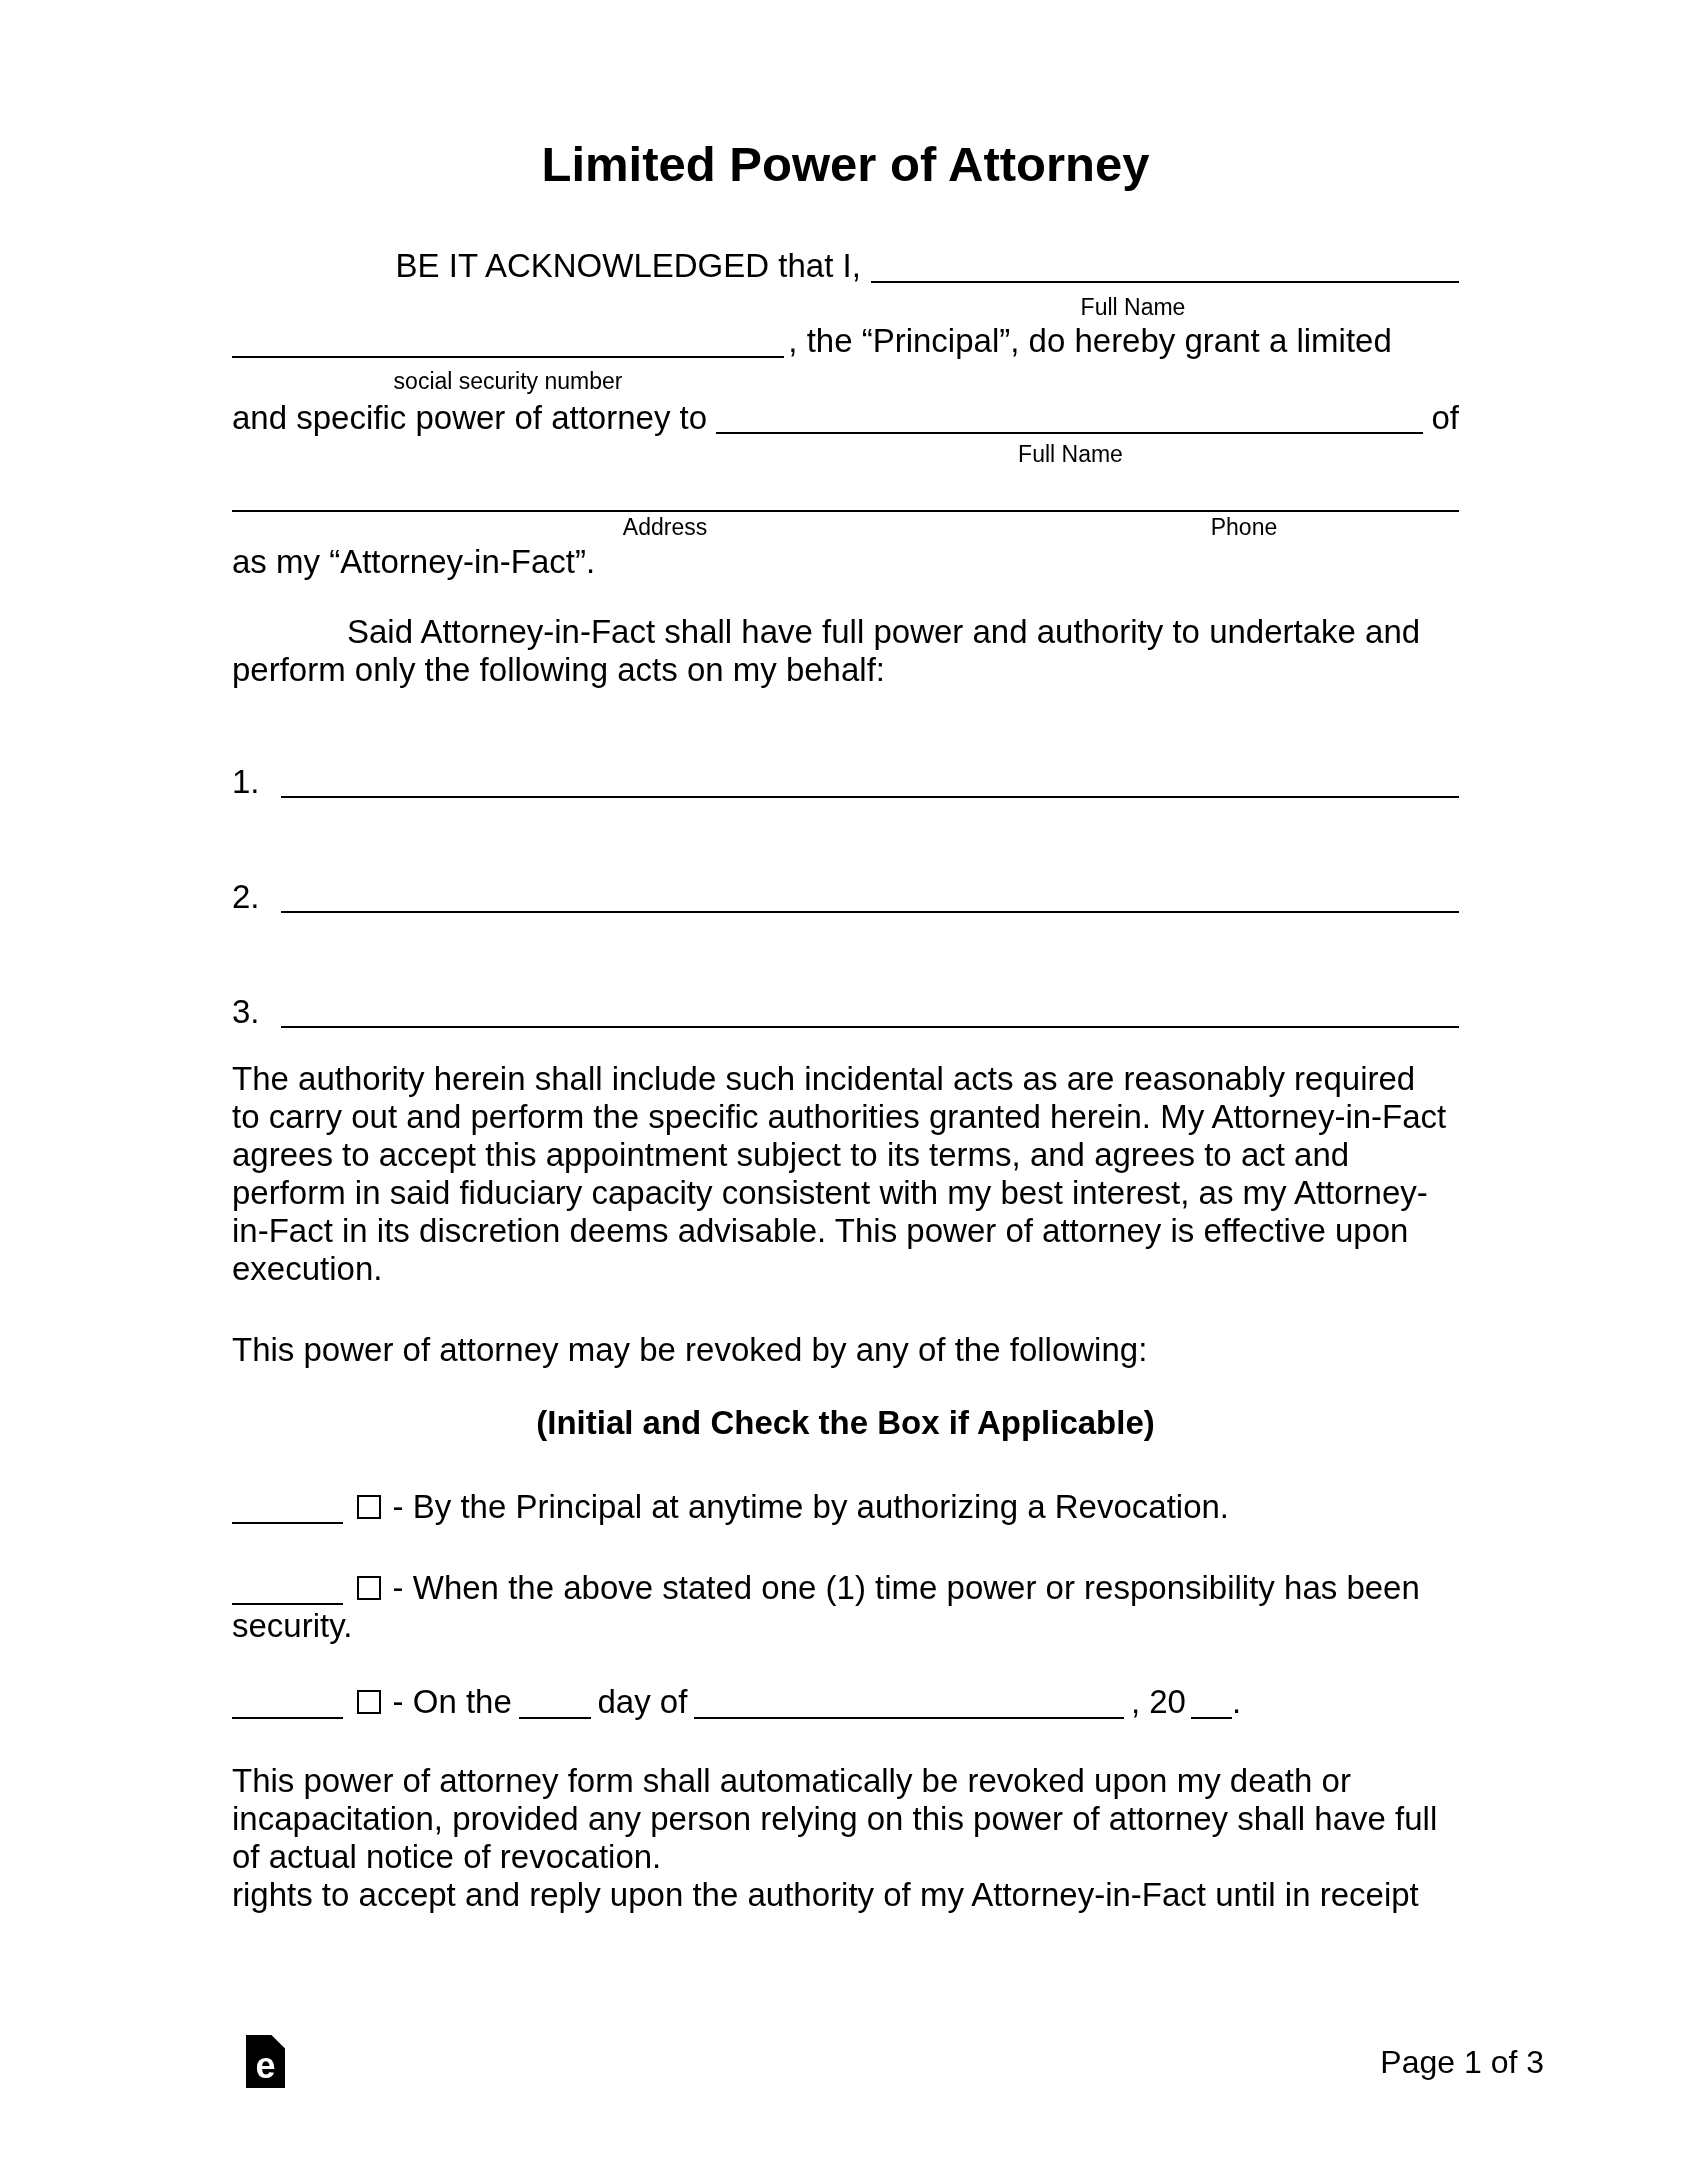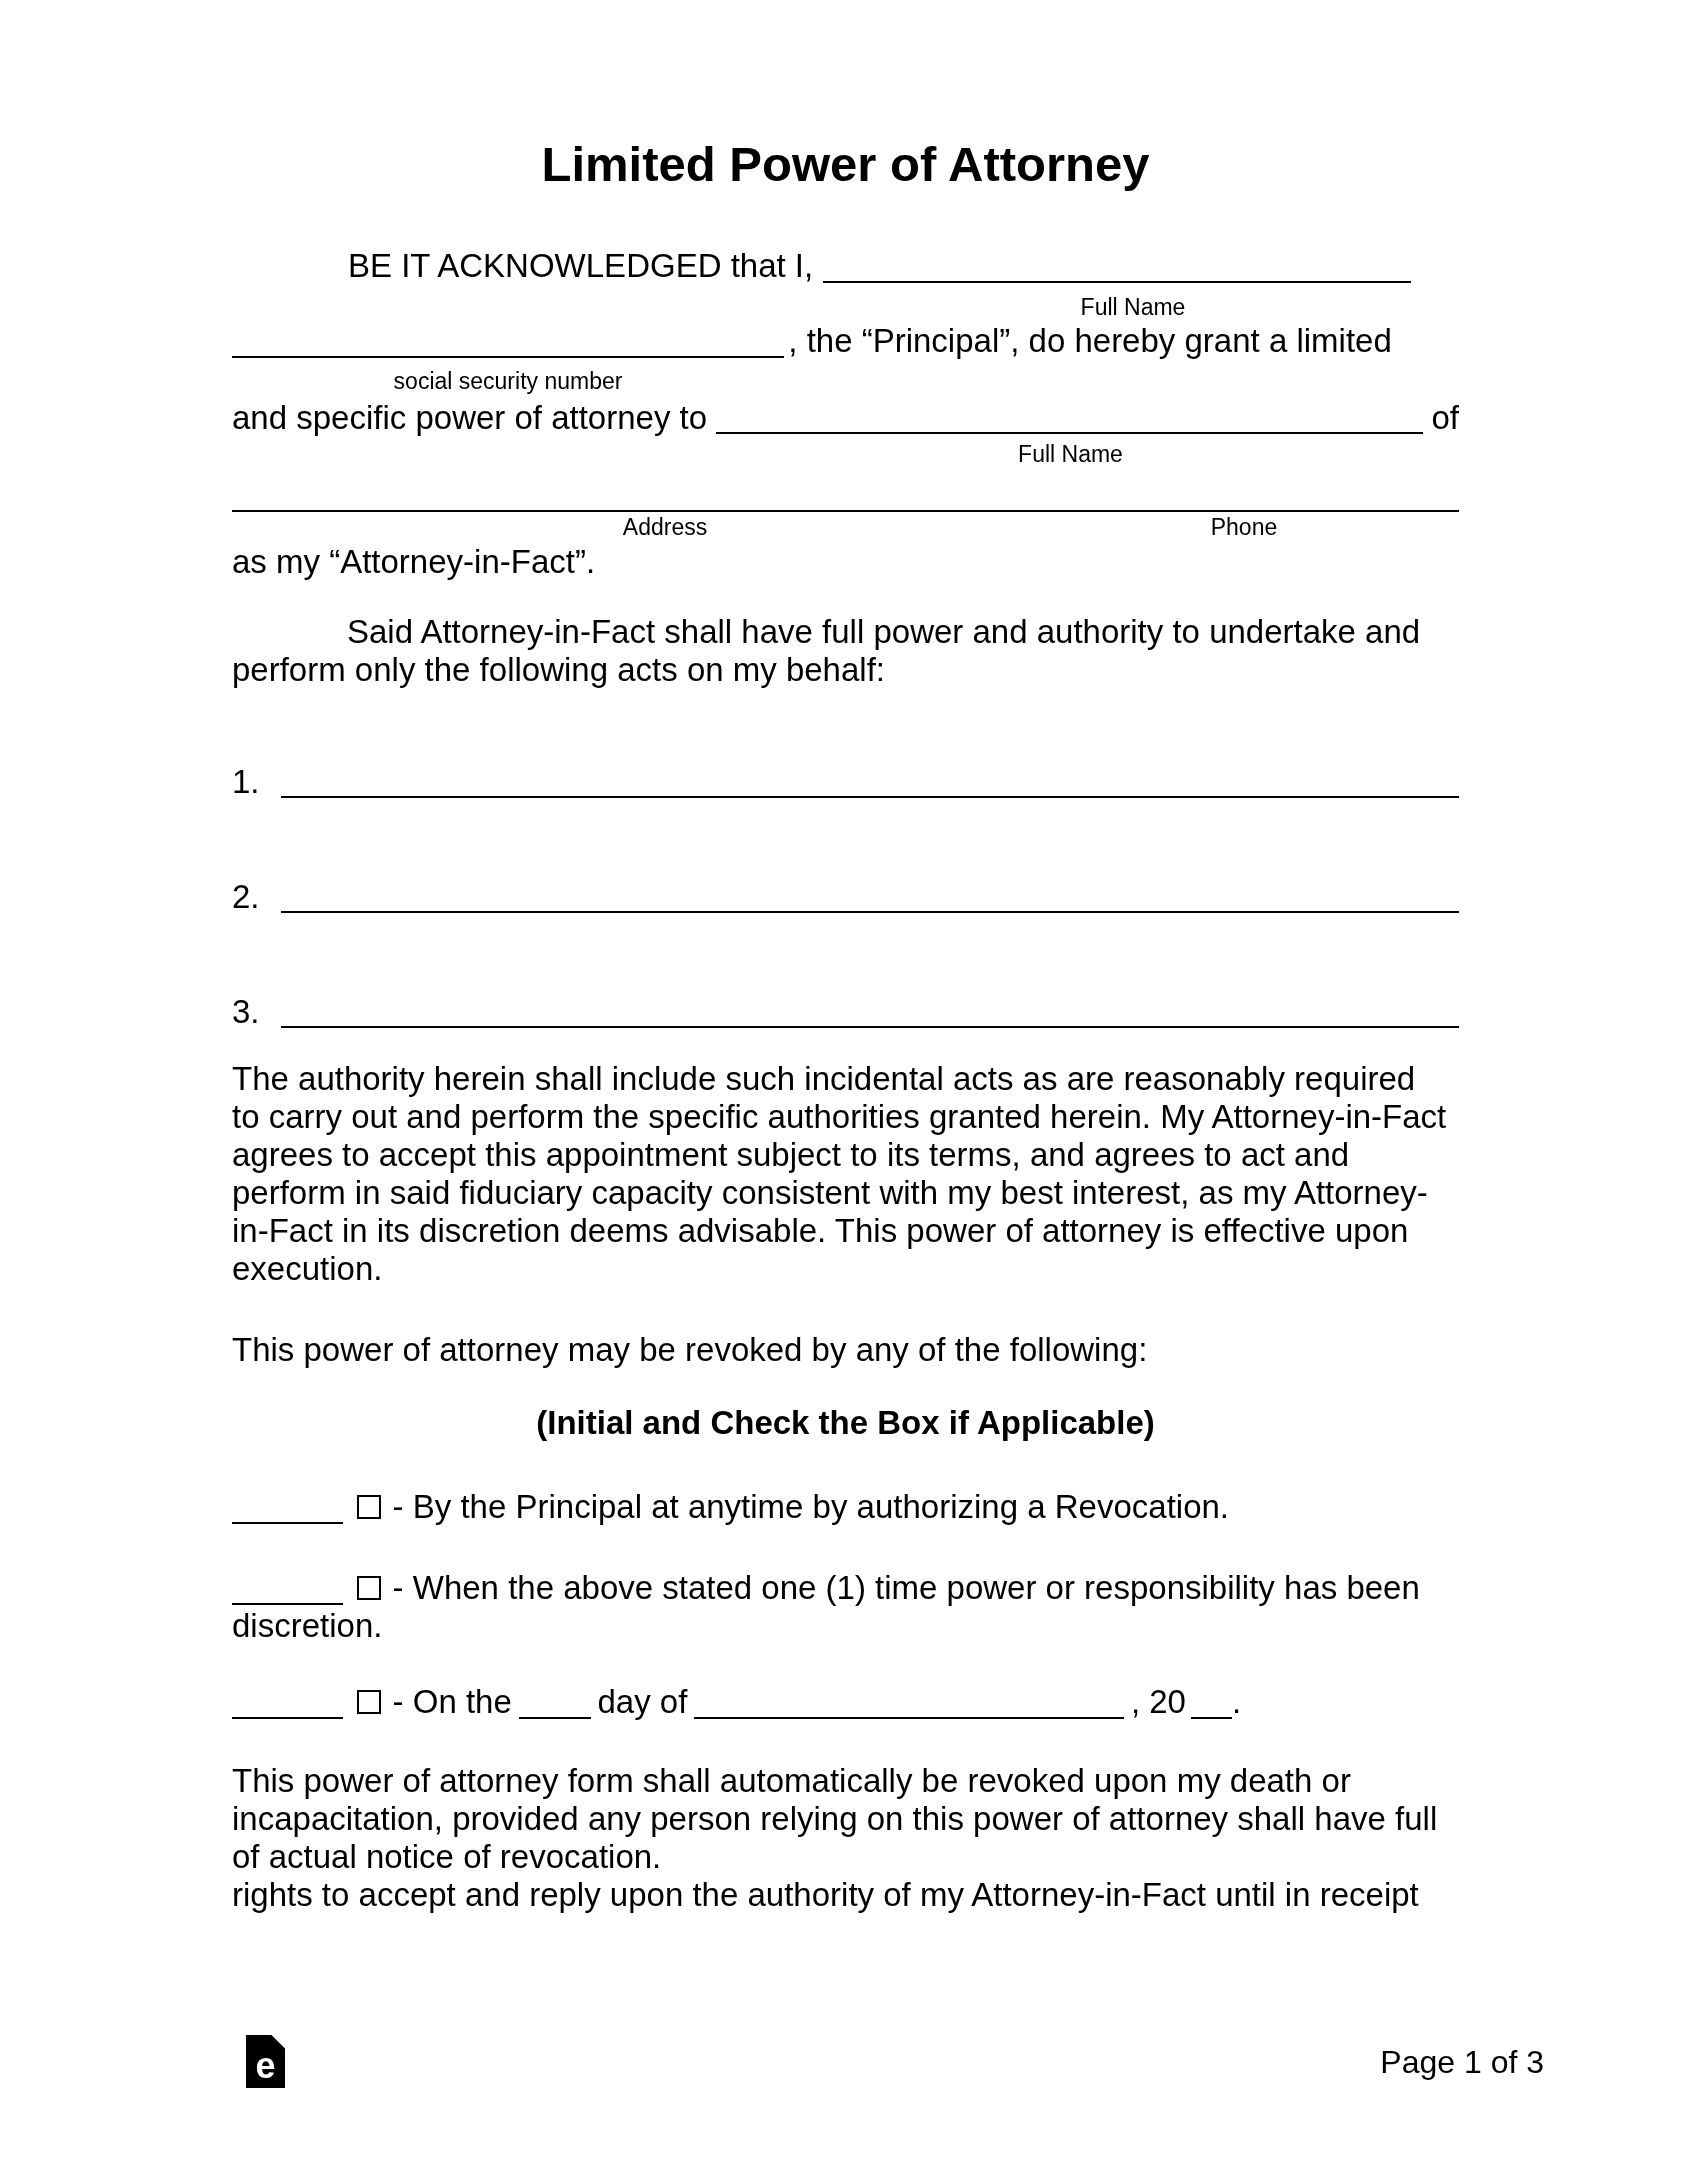--- a/index.html
+++ b/index.html
@@ -24,21 +24,21 @@
   .blank {
     display:inline-block;
     border-bottom:2.6px solid #000;
     height:31px;
     vertical-align:-6px;
   }
   .w690 { width:588px; margin-left:10.2px; }
   .w648 { width:552px; margin-right:4.3px; }
 
   .intro { position:absolute; top:247px; left:0; width:1227px; }
-  .row1 { margin-left:116px; }
+  .row1 { margin-left:116px;text-align:right; }
   .lab1 { margin-top:7.7px; margin-left:607px; width:588px; text-align:center; }
   .lab2 { margin-top:7px; width:552px; text-align:center; }
   .row3 { margin-top:3.4px; display:flex; align-items:stretch; }
   .row3 .grow { flex:1 1 auto; margin:0 8.5px 2.6px 8.5px; border-bottom:2.6px solid #000; height:auto; vertical-align:baseline; display:block; }
   .lab3 { margin-top:3.4px; margin-left:489px; width:699px; text-align:center; }
   .rule { margin-top:41px; height:0; border-bottom:2.6px solid #000; width:1227px; }
   .labels-row { margin-top:0.9px; position:relative; height:29px; }
   .labels-row .sl { position:absolute; transform:translateX(-50%); white-space:nowrap; }
   .sl-addr { left:433px; }
   .sl-ph { left:1012px; }
@@ -158,21 +158,21 @@
   <div class="para revoke-intro t-line">This power of attorney may be revoked by any of the following:</div>
 
   <div class="heading">(Initial and Check the Box if Applicable)</div>
 
   <div class="cb cb1">
     <span class="blank init-blank"></span><span class="checkbox"></span><span>- By the Principal at anytime by authorizing a Revocation.</span>
   </div>
 
   <div class="cb cb2">
     <span class="blank init-blank"></span><span class="checkbox"></span><span>- When the above stated one (1) time power or responsibility has been</span>
-    <div class="t-line">discretion.</div>
+    <div class="t-line">security.</div>
   </div>
 
   <div class="cb cb3">
     <span class="blank init-blank"></span><span class="checkbox"></span><span>- On the</span><span class="blank b85"></span><span>day of</span><span class="blank b505"></span><span>, 20</span><span class="blank b48"></span><span>.</span>
   </div>
 
   <div class="para p4">
     <div class="t-line">This power of attorney form shall automatically be revoked upon my death or</div>
     <div class="t-line">incapacitation, provided any person relying on this power of attorney shall have full</div>
     <div class="t-line">of actual notice of revocation.</div>

